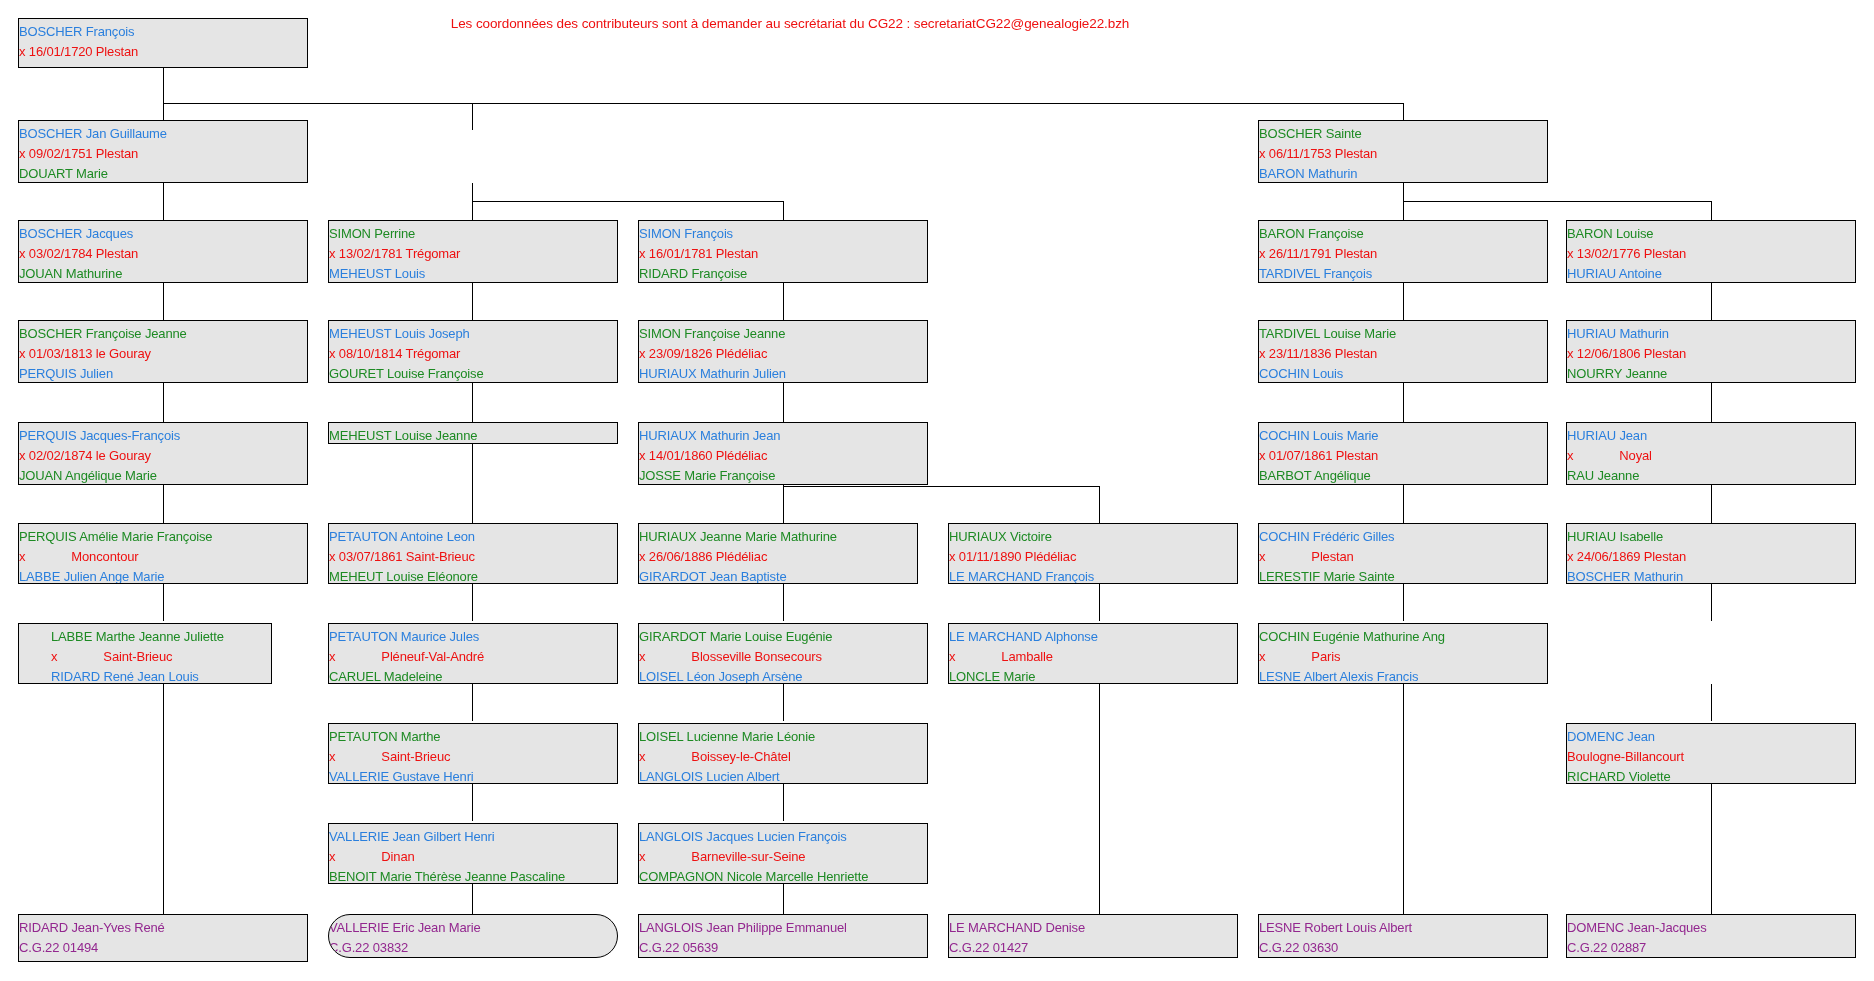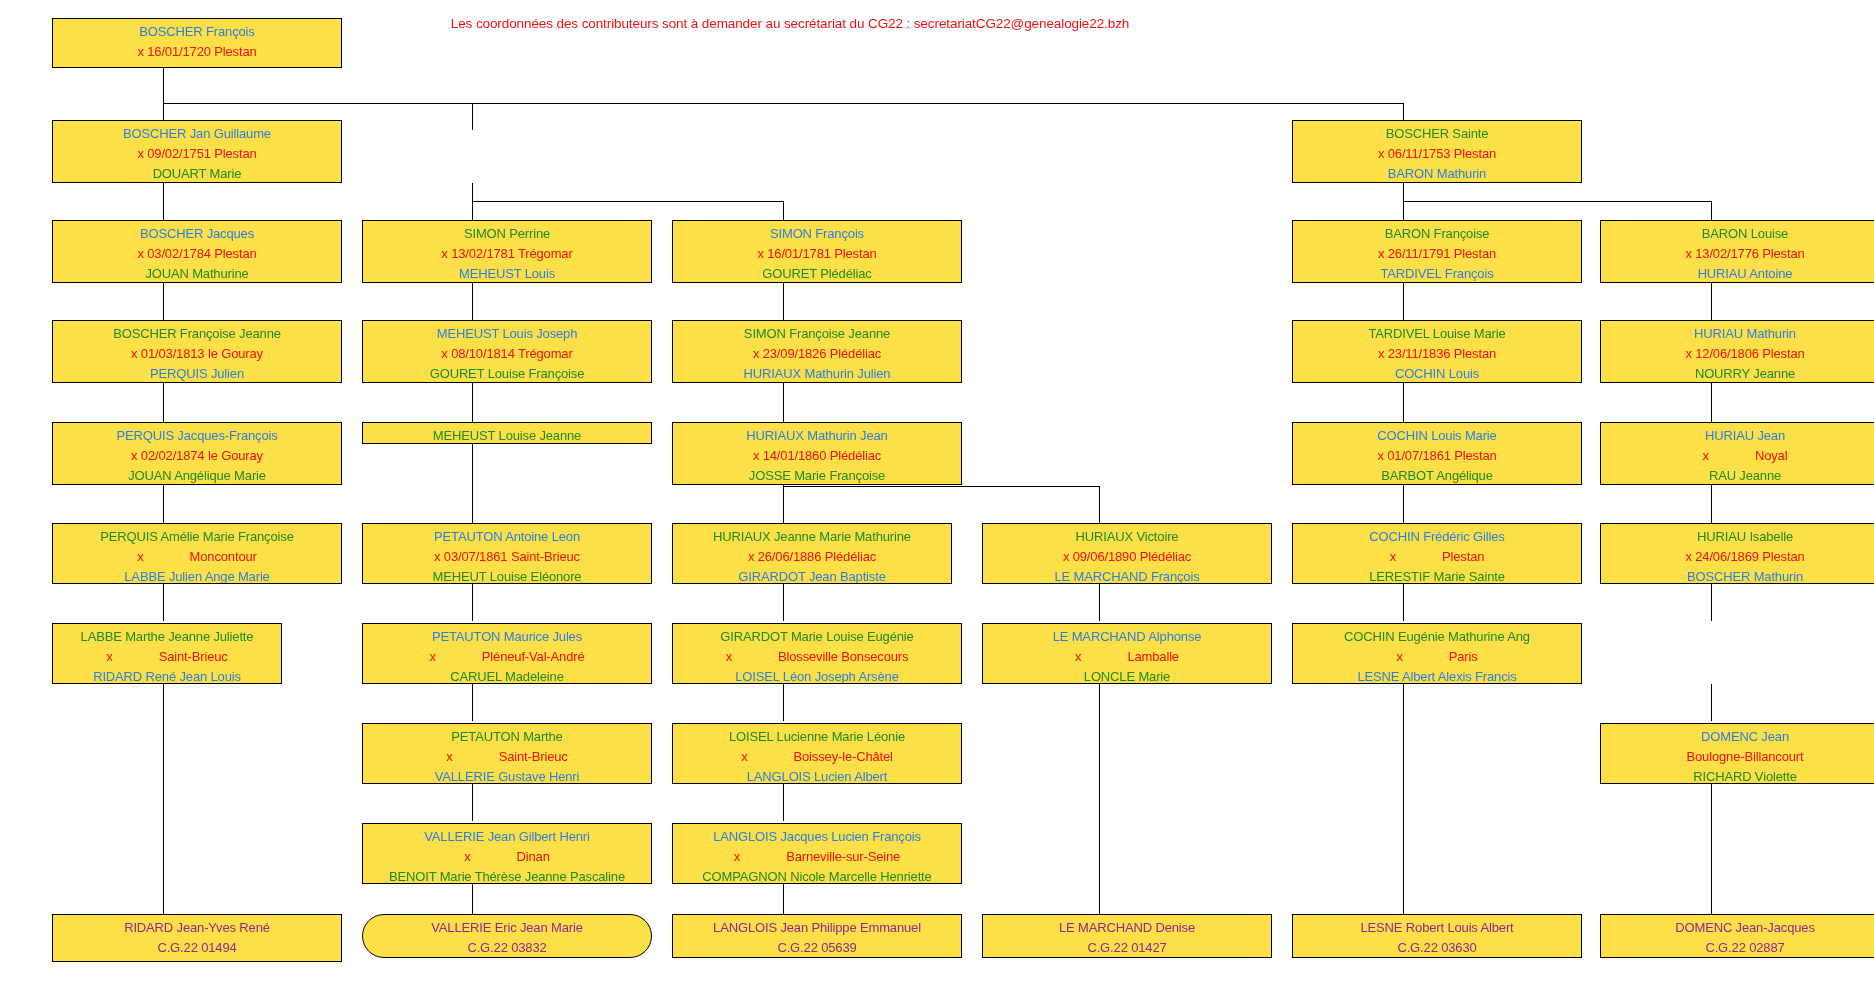--- a/index.html
+++ b/index.html
@@ -36,26 +36,24 @@
     color: #ee1111;
     font-size: 13.5px;
     letter-spacing: -0.1px;
     white-space: nowrap;
   }
   
   .node {
     position: absolute;
     box-sizing: border-box;
     border: 1.3px solid #000000;
-    background: #fde047;
-    text-align: center;
+    background: #e5e5e5;
     padding-top: 3px;
     z-index: 5;
     overflow: hidden;
-    margin-left: 34px;
   }
   .node .ln {
     font-size: 13px;
     line-height: 20px;
     white-space: nowrap;
     letter-spacing: -0.15px;
   }
   .m  { color: #2a7fdd; }   
   .f  { color: #1d8a23; }   
   .dt { color: #ee1111; }   
@@ -163,21 +161,21 @@
     <div class="ln f">JOUAN Mathurine</div>
   </div>
   <div class="node" style="left:328px; top:220px; width:290px; height:63px;">
     <div class="ln f">SIMON Perrine</div>
     <div class="ln dt">x 13/02/1781 Trégomar</div>
     <div class="ln m">MEHEUST Louis</div>
   </div>
   <div class="node" style="left:638px; top:220px; width:290px; height:63px;">
     <div class="ln m">SIMON François</div>
     <div class="ln dt">x 16/01/1781 Plestan</div>
-    <div class="ln f">GOURET Plédéliac</div>
+    <div class="ln f">RIDARD Françoise</div>
   </div>
   <div class="node" style="left:1258px; top:220px; width:290px; height:63px;">
     <div class="ln f">BARON Françoise</div>
     <div class="ln dt">x 26/11/1791 Plestan</div>
     <div class="ln m">TARDIVEL François</div>
   </div>
   <div class="node" style="left:1566px; top:220px; width:290px; height:63px;">
     <div class="ln f">BARON Louise</div>
     <div class="ln dt">x 13/02/1776 Plestan</div>
     <div class="ln m">HURIAU Antoine</div>
@@ -243,35 +241,35 @@
     <div class="ln dt">x 03/07/1861 Saint-Brieuc</div>
     <div class="ln f">MEHEUT Louise Eléonore</div>
   </div>
   <div class="node" style="left:638px; top:523px; width:280px; height:61px;">
     <div class="ln f">HURIAUX Jeanne Marie Mathurine</div>
     <div class="ln dt">x 26/06/1886 Plédéliac</div>
     <div class="ln m">GIRARDOT Jean Baptiste</div>
   </div>
   <div class="node" style="left:948px; top:523px; width:290px; height:61px;">
     <div class="ln f">HURIAUX Victoire</div>
-    <div class="ln dt">x 09/06/1890 Plédéliac</div>
+    <div class="ln dt">x 01/11/1890 Plédéliac</div>
     <div class="ln m">LE MARCHAND François</div>
   </div>
   <div class="node gapx" style="left:1258px; top:523px; width:290px; height:61px;">
     <div class="ln m">COCHIN Frédéric Gilles</div>
     <div class="ln dt"><span>x</span><span class="sp"></span><span>Plestan</span></div>
     <div class="ln f">LERESTIF Marie Sainte</div>
   </div>
   <div class="node" style="left:1566px; top:523px; width:290px; height:61px;">
     <div class="ln f">HURIAU Isabelle</div>
     <div class="ln dt">x 24/06/1869 Plestan</div>
     <div class="ln m">BOSCHER Mathurin</div>
   </div>
 
-  <div class="node gapx" style="left:18px; top:623px; width:230px; height:61px;">
+  <div class="node gapx" style="left:18px; top:623px; width:254px; height:61px;padding-left:32px;">
     <div class="ln f">LABBE Marthe Jeanne Juliette</div>
     <div class="ln dt"><span>x</span><span class="sp"></span><span>Saint-Brieuc</span></div>
     <div class="ln m">RIDARD René Jean Louis</div>
   </div>
   <div class="node gapx" style="left:328px; top:623px; width:290px; height:61px;">
     <div class="ln m">PETAUTON Maurice Jules</div>
     <div class="ln dt"><span>x</span><span class="sp"></span><span>Pléneuf-Val-André</span></div>
     <div class="ln f">CARUEL Madeleine</div>
   </div>
   <div class="node gapx" style="left:638px; top:623px; width:290px; height:61px;">

